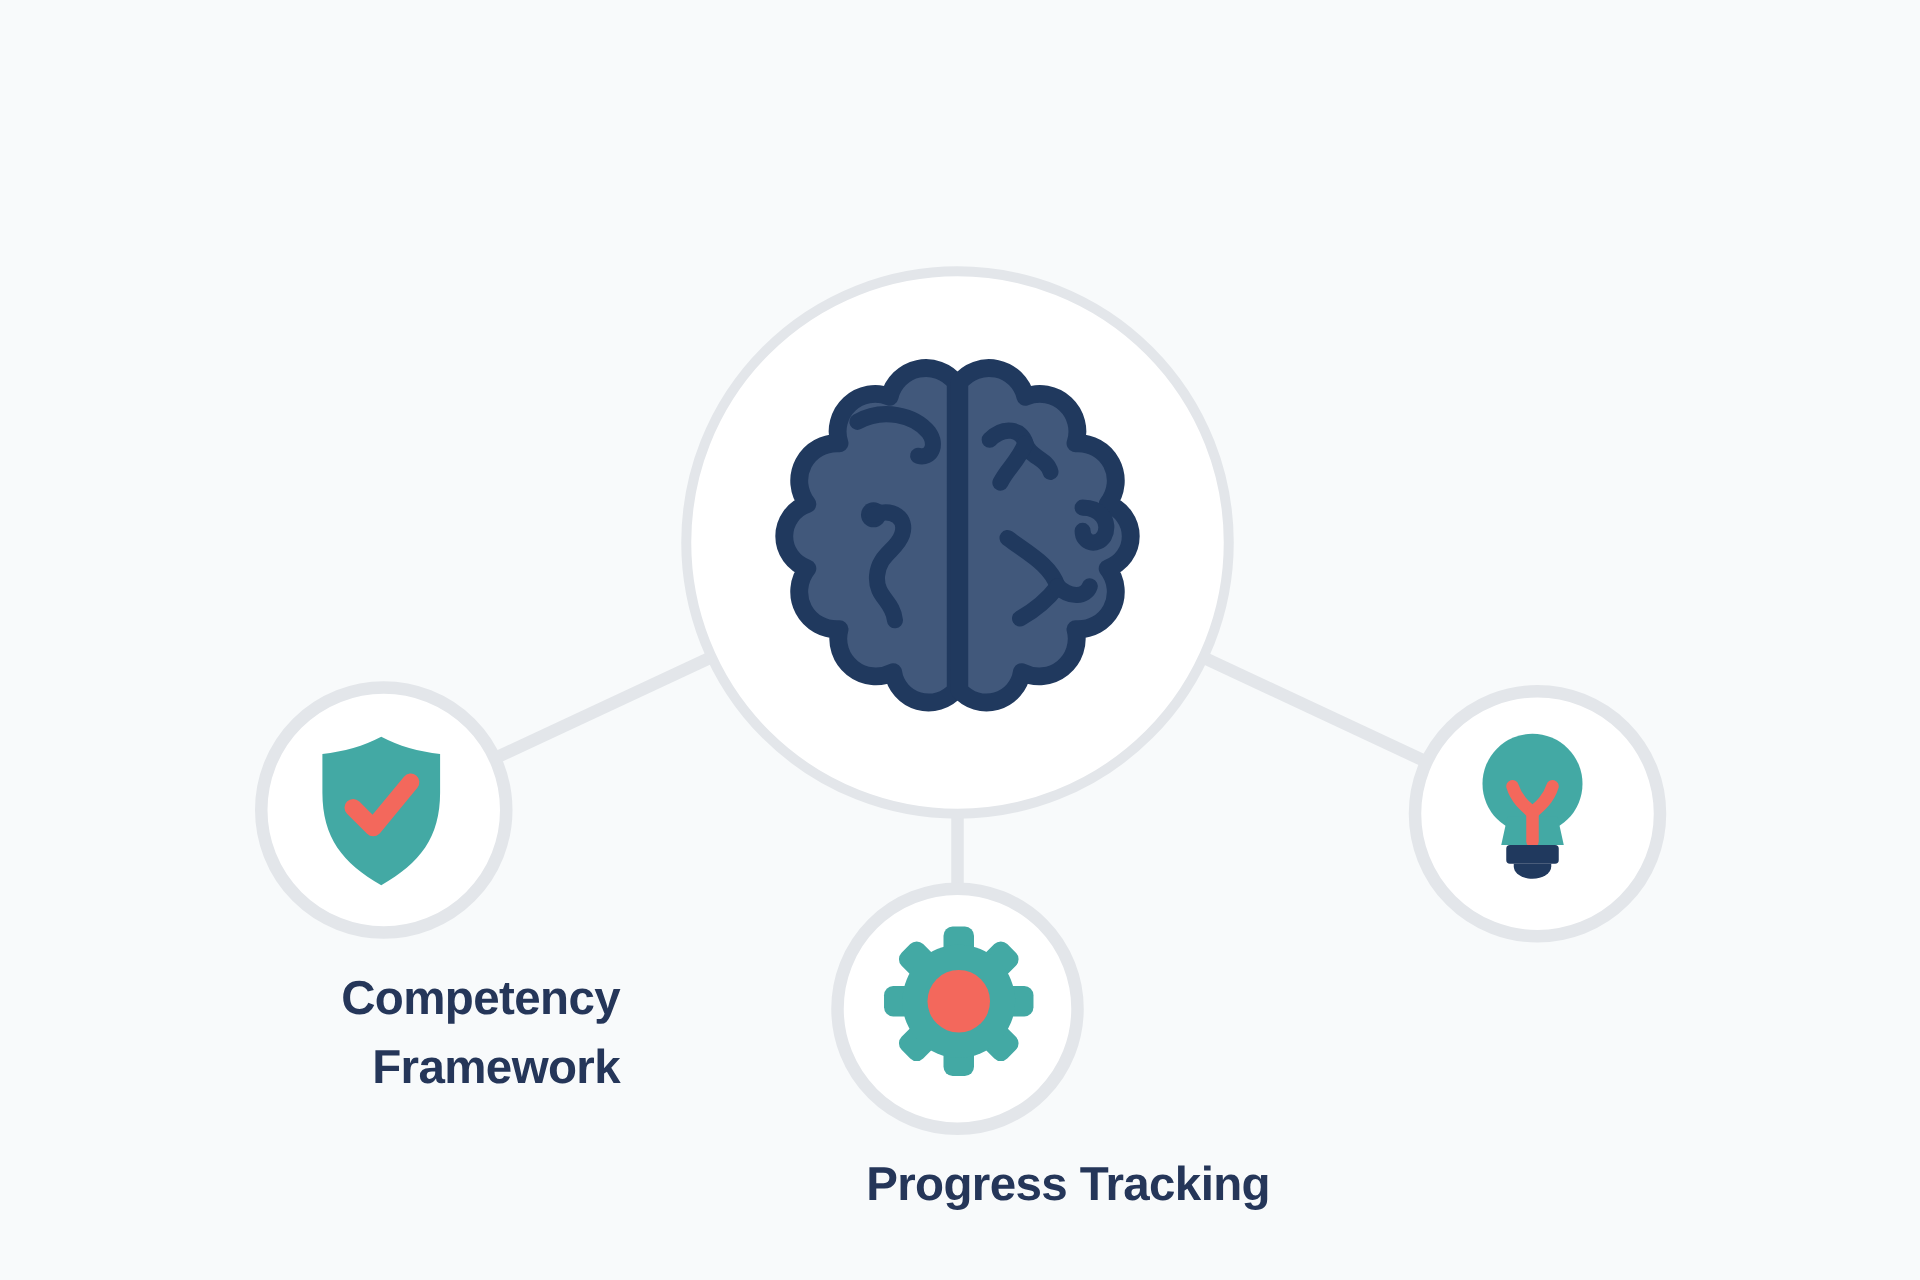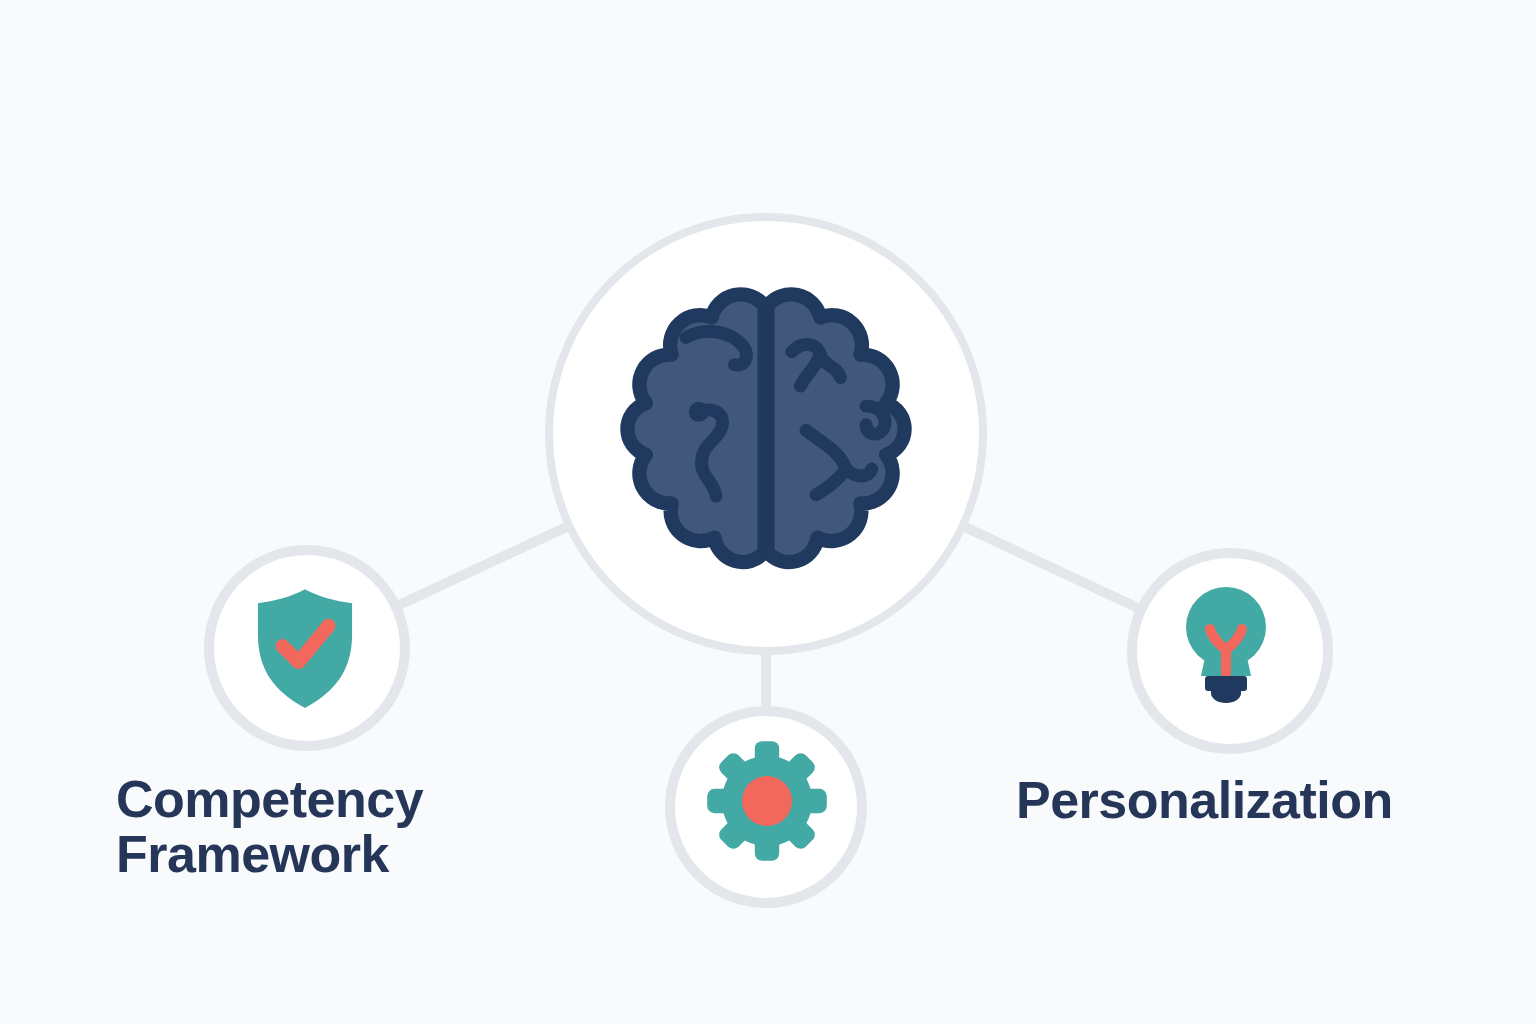--- a/index.html
+++ b/index.html
@@ -9,22 +9,22 @@
     background:var(--background,#F8FAFB);
     font-family:"Liberation Sans",sans-serif;
   }
   .title{
     position:absolute;top:64px;left:0;width:100%;margin:0;
     text-align:center;font-size:82px;font-weight:bold;letter-spacing:-2px;
     line-height:1.2;color:var(--text,#253659);
   }
   .diagram-svg{position:absolute;left:0;top:0;}
   .node-label{
-    position:absolute;text-align:left;font-weight:bold;
-    font-size:52px;line-height:55px;letter-spacing:-0.5px;
+    position:absolute;text-align:right;font-weight:bold;
+    font-size:38px;line-height:55px;letter-spacing:-0.5px;
     color:var(--text,#253659);
   }
   .label-left{left:116px;top:772px;width:380px;}
   .label-bottom{left:516px;top:921px;width:500px;}
   .label-right{left:1016px;top:773px;width:420px;}
 
   .connector{stroke:var(--connector,#E3E6EA);stroke-width:10;fill:none;}
   .node-circle{fill:var(--node-fill,#FFFFFF);stroke:var(--node-ring,#E3E6EA);}
   .hemi{fill:var(--brain-fill,#41587B);stroke:var(--icon-navy,#20395E);stroke-width:10;stroke-linejoin:round;}
   .fold{fill:none;stroke:var(--icon-navy,#20395E);stroke-width:9;stroke-linecap:round;}
@@ -98,15 +98,15 @@
           <path d="M66 44 C63 54 56 60 50 65"></path>
           <path d="M50 65 L50 88"></path>
         </g>
         <rect class="navy-fill" x="29" y="91" width="42" height="15" rx="3"></rect>
         <path class="navy-fill" d="M35 106 L65 106 L65 108 C65 114 58 118 50 118 C42 118 35 114 35 108 Z"></path>
       </g>
     </g>
   </svg>
 
   <div class="node-label label-left">Competency Framework</div>
-  <div class="node-label label-right">Personalization</div>
+  <div class="node-label label-bottom">Progress Tracking</div>
 
 </div>
 
 </body></html>

